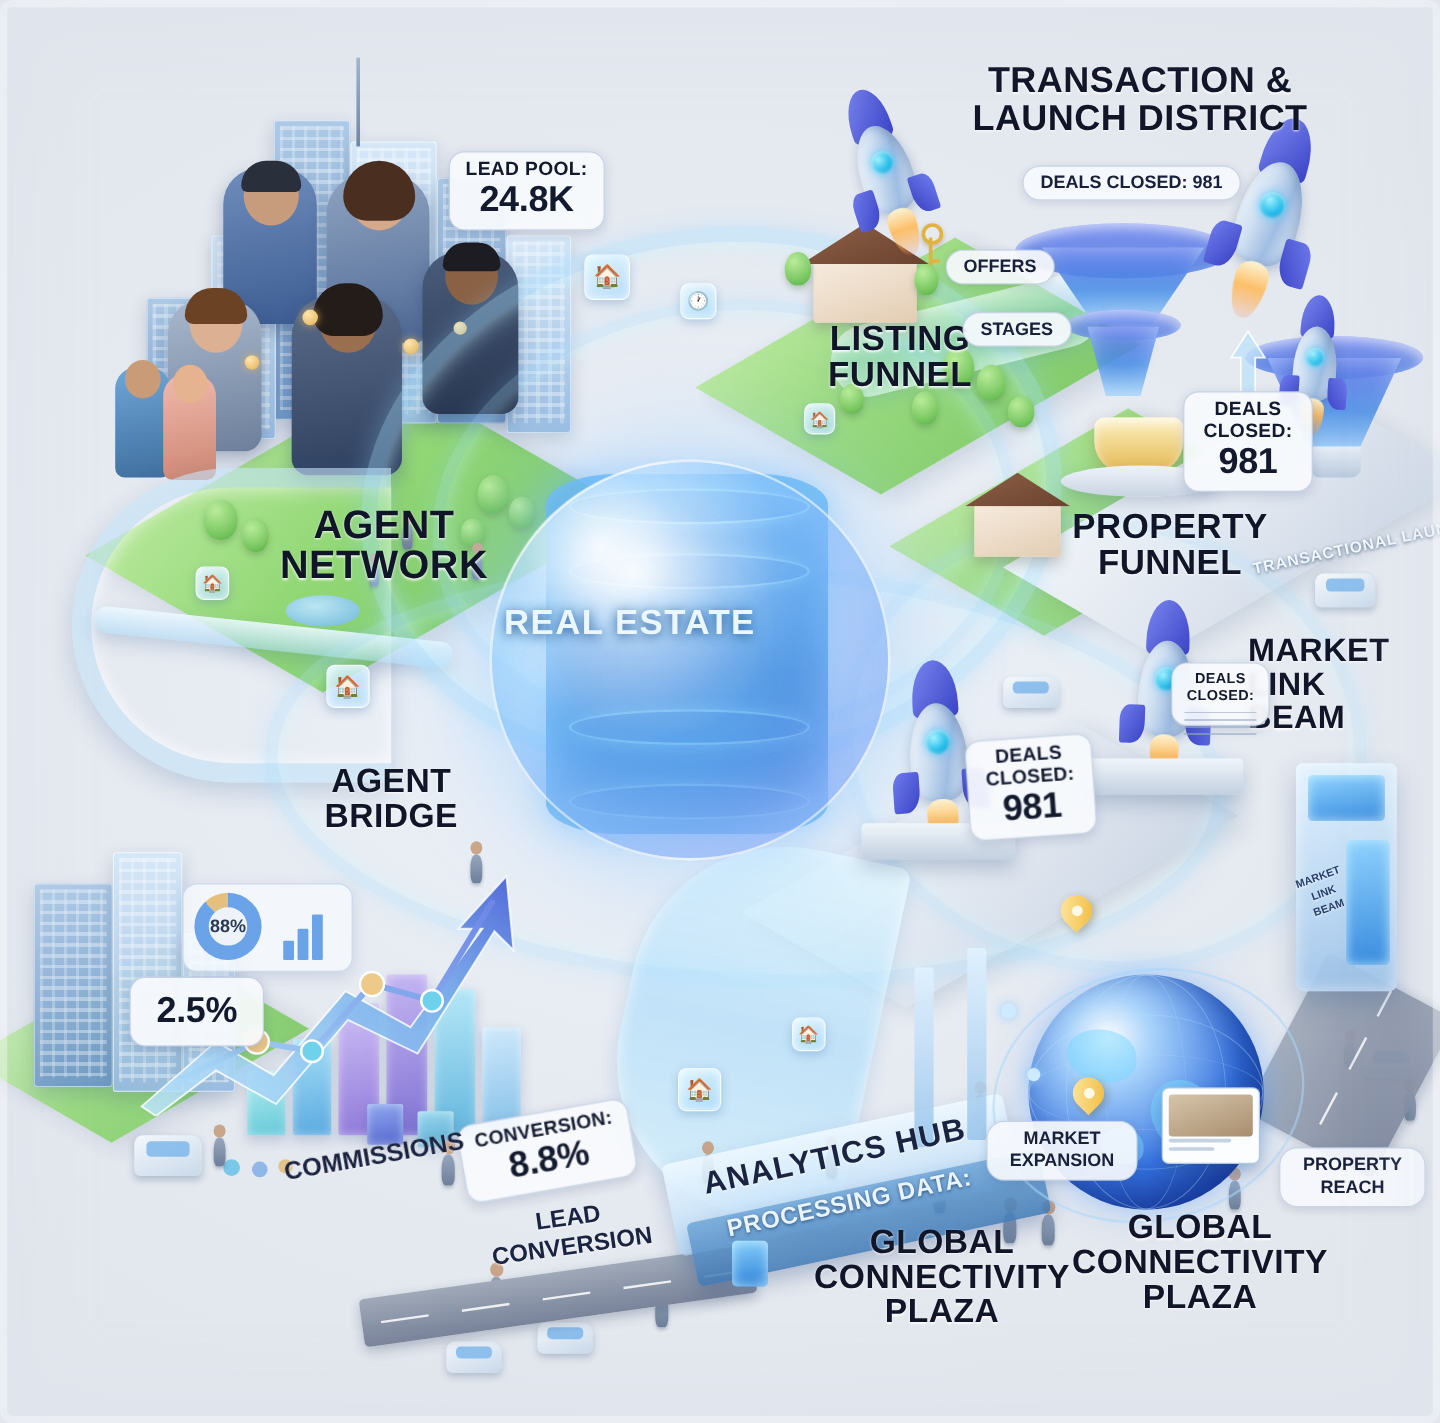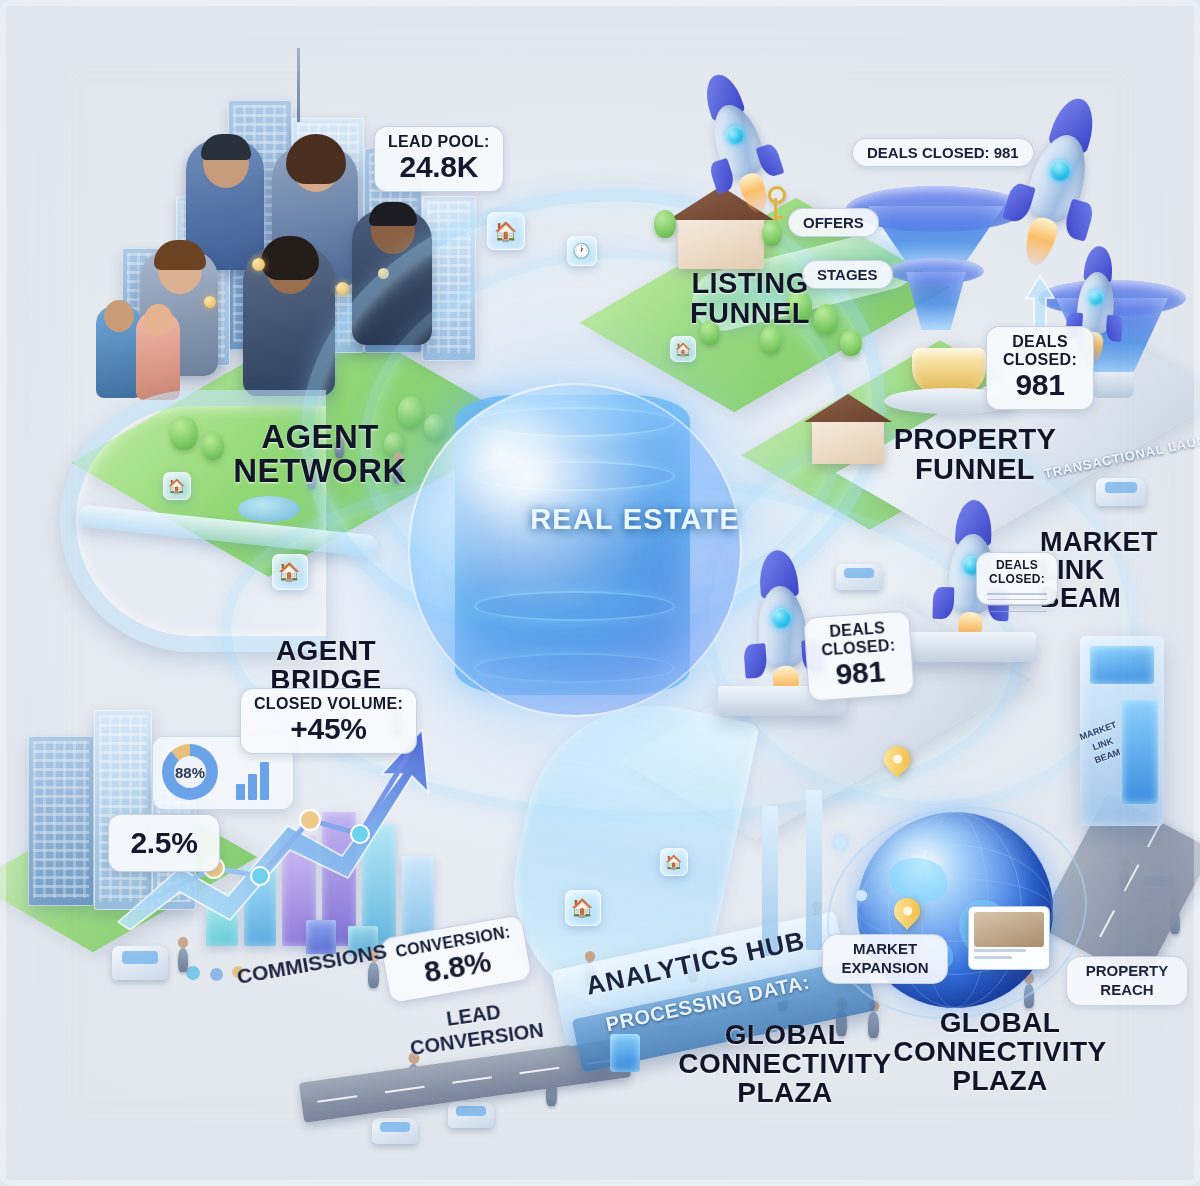--- a/index.html
+++ b/index.html
@@ -99,21 +99,21 @@
     position:absolute;left:8%;width:84%;height:26px;border-radius:50%;
     border:2px solid rgba(175,235,255,.8);
     box-shadow:0 0 12px rgba(150,225,255,.75);
   }
   #hub-glare{
     position:absolute;left:408px;top:383px;width:330px;height:330px;border-radius:50%;
     background:radial-gradient(circle at 28% 22%, rgba(255,255,255,.85) 0%, rgba(255,255,255,.25) 18%, rgba(255,255,255,0) 42%);
     pointer-events:none;
   }
   #hub-label{
-    position:absolute;left:460px;top:505px;width:280px;text-align:right;color:#eaf7ff;
+    position:absolute;left:420px;top:505px;width:280px;text-align:left;color:#eaf7ff;
     text-shadow:0 2px 10px rgba(10,60,130,.85),0 0 22px rgba(120,210,255,.8);
     line-height:1.02;
   }
   #hub-label .l1{display:block;font-size:29px;font-weight:bold;letter-spacing:1.2px;}
   #hub-label .l2{display:block;font-size:54px;font-weight:bold;letter-spacing:1.5px;margin:2px 0 0;}
   #hub-label .l3{display:block;font-size:29px;font-weight:bold;letter-spacing:1px;}
   
   .beam{
     position:absolute;border-radius:50%;
     border:13px solid rgba(168,224,255,.45);
@@ -629,20 +629,24 @@
     <span>MARKET</span><br>
     <span>LINK</span><br>
     <span>BEAM</span>
   </div>
 
   <div class="ttl" style="left:200px;top:420px;width:240px;font-size:33px;">
     <span>AGENT</span><br>
     <span>NETWORK</span>
   </div>
 
+  <div class="ttl" style="left:790px;top:52px;width:320px;font-size:30px;">
+    <span>TRANSACTION &amp;</span><br>
+    <span>LAUNCH DISTRICT</span>
+  </div>
 
   <div class="ttl" style="left:660px;top:268px;width:180px;font-size:29px;">
     <span>LISTING</span><br>
     <span>FUNNEL</span>
   </div>
 
   <div class="ttl" style="left:880px;top:424px;width:190px;font-size:29px;">
     <span>PROPERTY</span><br>
     <span>FUNNEL</span>
   </div>
@@ -670,24 +674,20 @@
     <span>CONNECTIVITY</span><br>
     <span>PLAZA</span>
   </div>
 
   <div class="callout" style="left:374px;top:126px;min-width:96px;">
     <span class="cap">LEAD POOL:</span>
     <span class="big">24.8K</span>
   </div>
 
 
-  <div class="callout" style="left:240px;top:688px;min-width:118px;">
-    <span class="cap">CLOSED VOLUME:</span>
-    <span class="big">+45%</span>
-  </div>
 
 
   <div class="callout" style="left:384px;top:926px;min-width:104px;transform:rotate(-10deg);">
     <span class="cap">CONVERSION:</span>
     <span class="big">8.8%</span>
   </div>
 
   <div class="callout" style="left:108px;top:814px;min-width:84px;padding-top:12px;padding-bottom:12px;">
     <span class="big">2.5%</span>
   </div>

